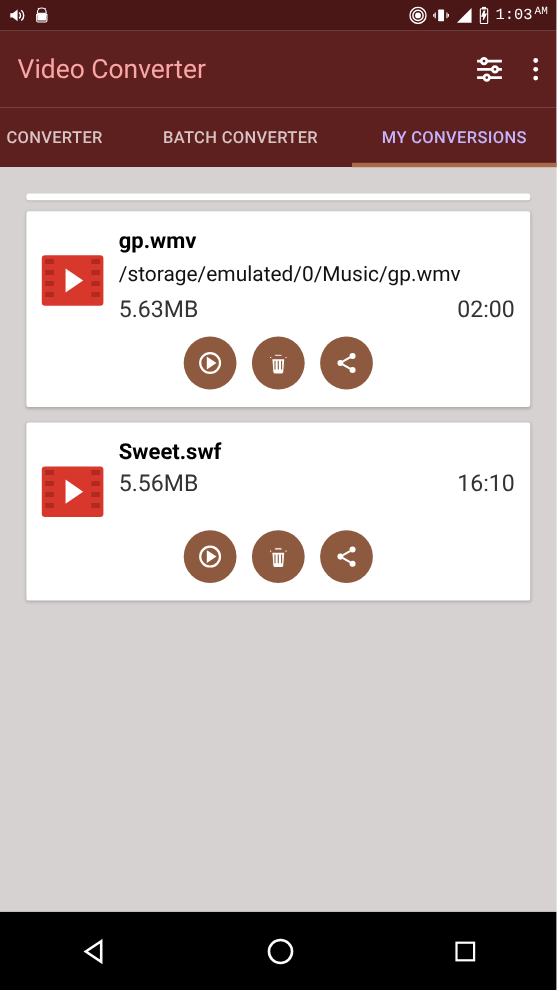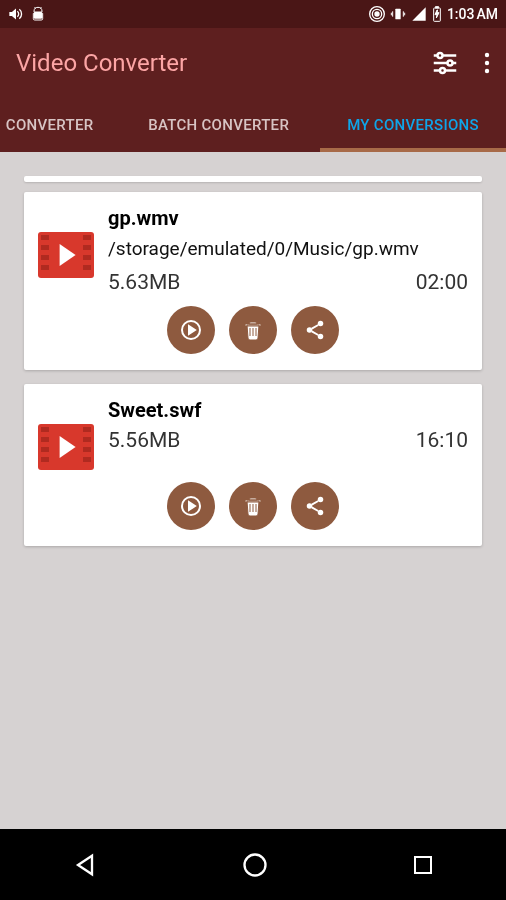--- a/index.html
+++ b/index.html
@@ -43,21 +43,21 @@
 }
 .tab {
   flex: 1;
   display: flex;
   align-items: center;
   justify-content: center;
   position: relative;
   letter-spacing: 0.3px;
   white-space: nowrap;
 }
-.tab.active { color: #0ea5e9; }
+.tab.active { color: #c4b5fd; }
 .tab.active::after {
   content: "";
   position: absolute;
   bottom: 0;
   left: 0;
   right: 0;
   height: 4px;
   background: #a86a48;
 }
 .content {
@@ -186,23 +186,23 @@
           <path d="M2 22L22 2v20H2z"></path>
         </svg>
     </span>
     <span>
       <svg width="12" height="16" viewBox="0 0 14 24" fill="none" stroke="#fff" stroke-width="1.5">
           <rect x="2" y="3" width="10" height="20" rx="1"></rect>
           <rect x="5" y="1" width="4" height="2" fill="#fff"></rect>
           <path d="M7 6l-3 7h3l-1 5 4-8H7l1-4z" fill="#fff"></path>
         </svg>
     </span>
-    <span style="font-weight:500;display:flex;align-items:flex-start;gap:2px;">
+    <span style="font-weight:500;display:flex;align-items:flex-start;gap:2px;font-family:Liberation Mono, monospace;">
       <span>1:03</span>
-      <span style="font-size:14px;">AM</span>
+      <span style="font-size:10px;">AM</span>
     </span>
   </div>
 </div>
 
 <div class="app-bar">
   <div class="app-title">Video Converter</div>
   <div class="app-actions">
     <span>
       <svg width="30" height="30" viewBox="0 0 24 24" fill="none" stroke="#fff" stroke-width="2">
           <line x1="3" y1="6" x2="21" y2="6"></line>

